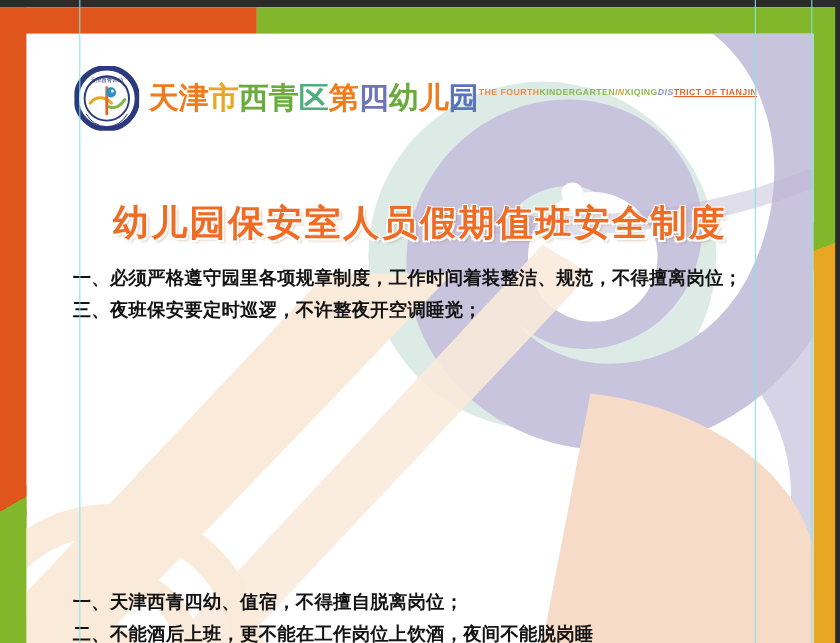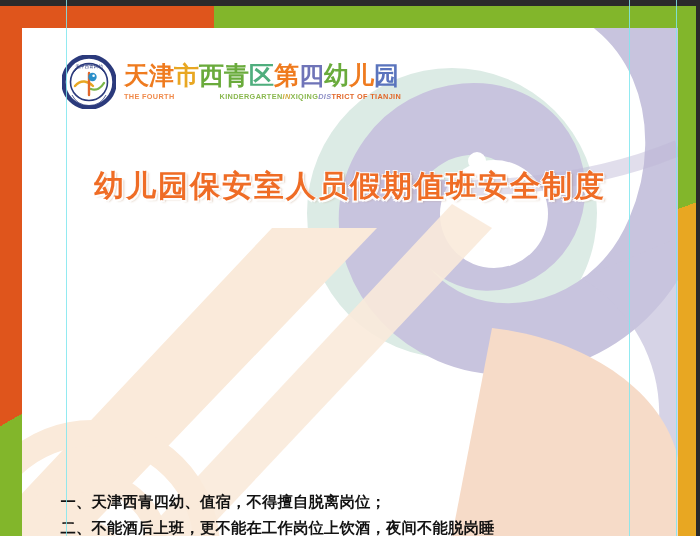--- a/index.html
+++ b/index.html
@@ -41,21 +41,21 @@
 
   
   .content{position:absolute;left:22px;top:28px;width:656px;height:508px;}
 
   
   .guide{position:absolute;top:0;width:1px;height:536px;background:#7fe6ef;opacity:.85;z-index:40;}
 
   
   .logo-row{position:absolute;left:40px;top:27px;display:flex;align-items:center;z-index:20;}
   .logo-mark{position:relative;width:54px;height:54px;flex:0 0 54px;margin-right:8px;}
-  .logo-text-wrap{display:flex;flex-direction:column;justify-content:center;}
+  .logo-text-wrap{display:flex;flex-direction:row;justify-content:center;}
   .logo-cn{font-family:"DejaVu Sans","Liberation Sans",sans-serif;
     font-size:25px;font-weight:bold;letter-spacing:0px;line-height:1.05;white-space:nowrap;}
   .logo-cn span{display:inline-block;}
   .logo-en{font-family:"Liberation Sans","DejaVu Sans",sans-serif;
     font-size:7.3px;font-weight:bold;letter-spacing:.35px;margin-top:3px;white-space:nowrap;}
   .logo-en span{display:inline-block;}
 
   
   .heading{
     position:absolute;left:0;width:656px;text-align:center;z-index:20;
@@ -156,27 +156,29 @@
           <path d="M13 31 C19 24 26 26 31 31" fill="none" stroke="#e8a722" stroke-width="2.4" stroke-linecap="round"></path>
           <path d="M29 34 C34 36 39 33 42 28" fill="none" stroke="#7ab648" stroke-width="2.4" stroke-linecap="round"></path>
           <line x1="27" y1="18" x2="27" y2="40" stroke="#e2682a" stroke-width="2.4" stroke-linecap="round"></line>
           <circle cx="30.5" cy="22" r="4.2" fill="#2b8fc9"></circle>
           <circle cx="31.6" cy="20.8" r="1.3" fill="#ffffff"></circle>
           <path d="M10 40 A19 19 0 0 0 44 40" fill="none" stroke="#2b3a7c" stroke-width="0.8"></path>
         </svg>
       </div>
       <div class="logo-text-wrap">
         <div class="logo-cn"><span style="color: rgb(239, 123, 31);">天</span><span style="color: rgb(239, 123, 31);">津</span><span style="color: rgb(232, 167, 34);">市</span><span style="color: rgb(106, 171, 60);">西</span><span style="color: rgb(106, 171, 60);">青</span><span style="color: rgb(79, 174, 125);">区</span><span style="color: rgb(239, 123, 31);">第</span><span style="color: rgb(111, 116, 184);">四</span><span style="color: rgb(106, 171, 60);">幼</span><span style="color: rgb(239, 123, 31);">儿</span><span style="color: rgb(90, 116, 189);">园</span></div>
-        <div class="logo-en"><span style="color: rgb(240, 138, 75);">THE FOURTH </span><span style="color: rgb(138, 184, 79); padding-left: 45px;">KINDERGARTEN </span><span style="color: rgb(207, 169, 62); font-style: italic;">IN </span><span style="color: rgb(138, 184, 79);">XIQING </span><span style="color: rgb(141, 143, 198); font-style: italic;">DIS</span><span style="color: rgb(226, 104, 42);">TRICT OF TIANJIN</span></div>
+        <div class="logo-en"><span style="color: rgb(240, 138, 75);">THE FOURTH </span><span style="color: rgb(138, 184, 79);">KINDERGARTEN </span><span style="color: rgb(207, 169, 62); font-style: italic;">IN </span><span style="color: rgb(138, 184, 79);">XIQING </span><span style="color: rgb(141, 143, 198); font-style: italic;">DIS</span><span style="color: rgb(226, 104, 42); text-decoration: underline;">TRICT OF TIANJIN</span></div>
       </div>
     </div>
 
     <div class="heading heading-1">幼儿园保安室人员假期值班安全制度</div>
 
     <div class="body-block body-1">
+      <p class="para">一、必须严格遵守园里各项规章制度，工作时间着装整洁、规范，不得擅离岗位；</p>
+      <p class="para">三、夜班保安要定时巡逻，不许整夜开空调睡觉；</p>
     </div>
 
 
     <div class="body-block body-2">
       <p class="para">一、天津西青四幼、值宿，不得擅自脱离岗位；</p>
       <p class="para">二、不能酒后上班，更不能在工作岗位上饮酒，夜间不能脱岗睡</p>
     </div>
 
   </div>
 </div>

